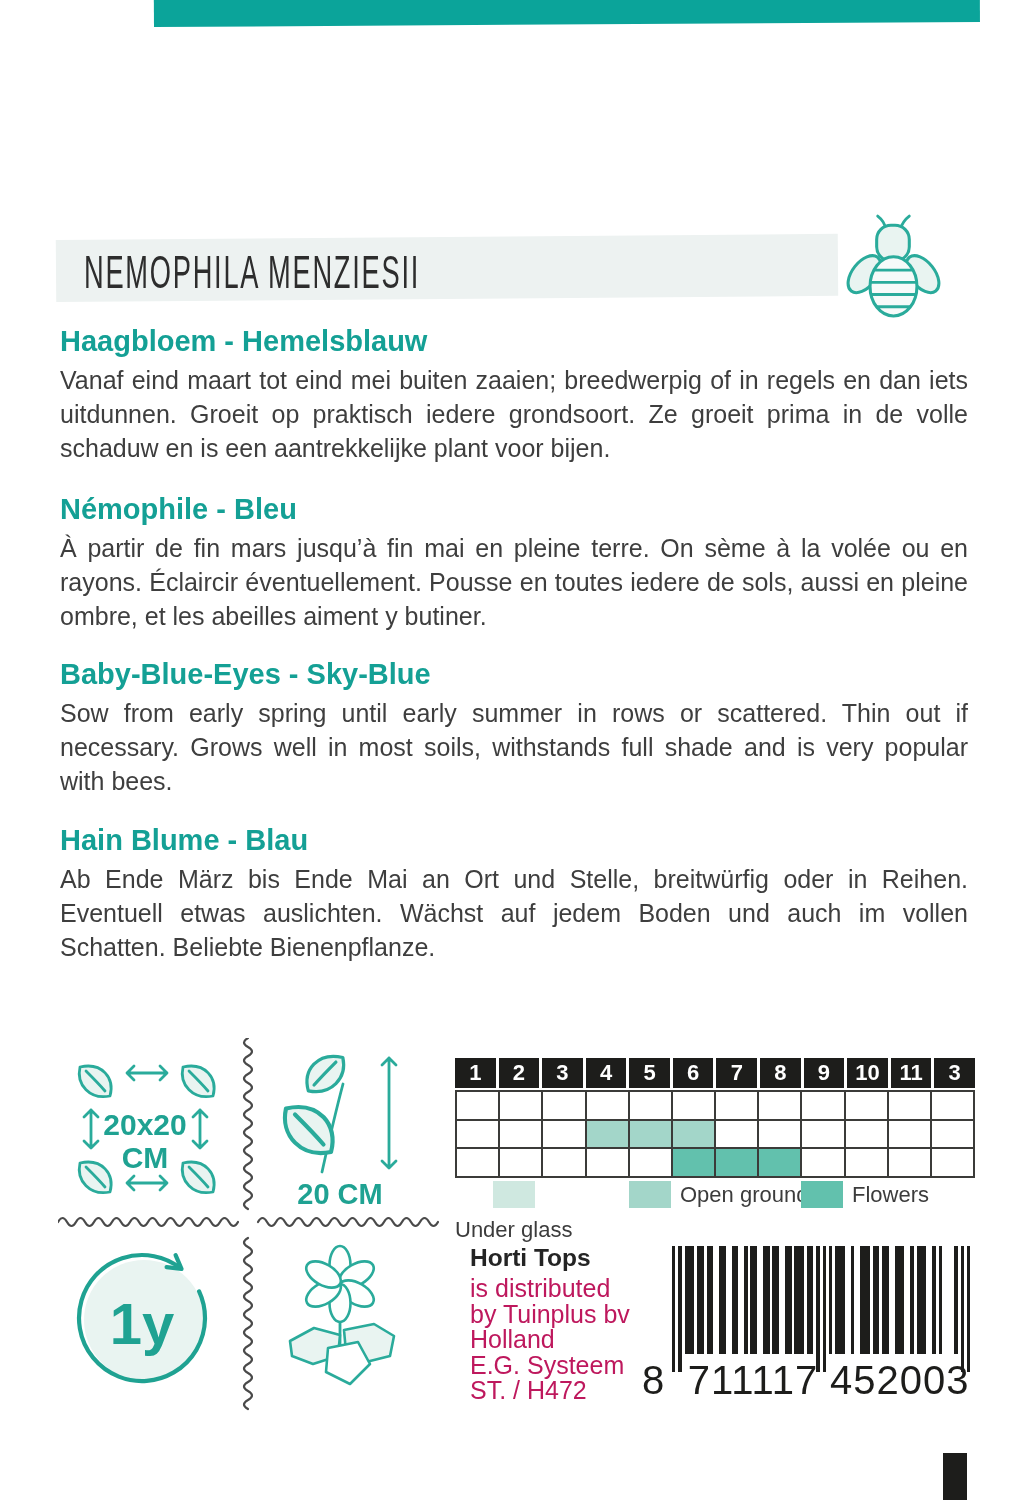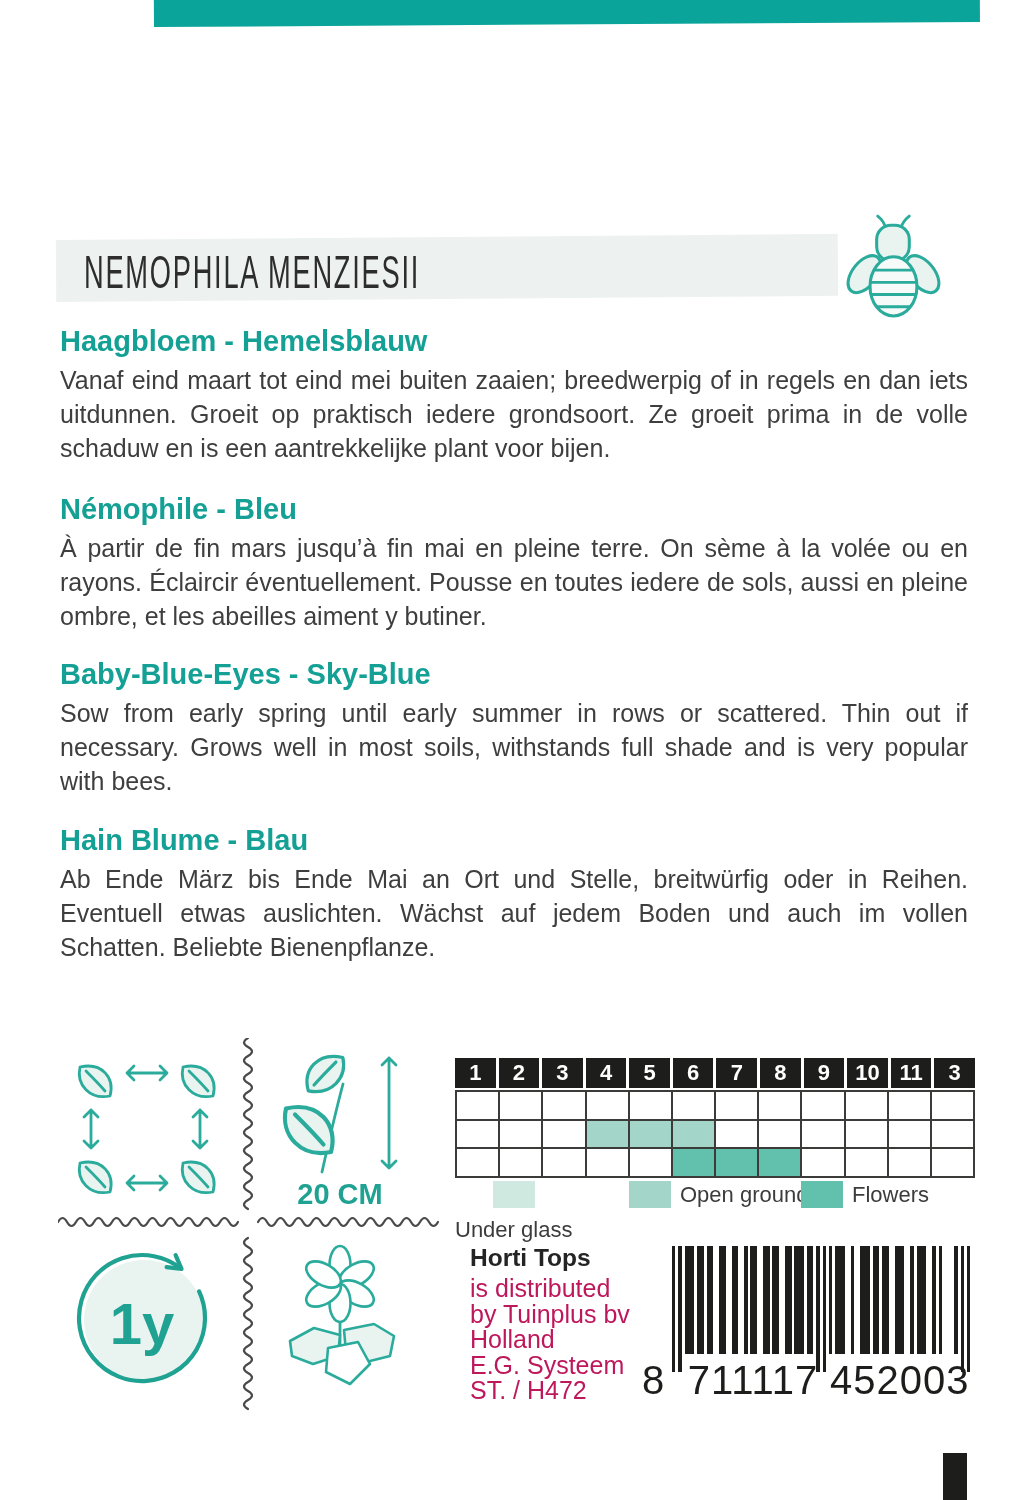--- a/index.html
+++ b/index.html
@@ -112,20 +112,24 @@
   <svg class="abs" style="left:55px;top:1040px;" width="200" height="170" viewBox="0 0 200 170">
     <use href="#leaf" transform="translate(57,24) scale(-1,1)"></use>
     <use href="#leaf" transform="translate(160,24) scale(-1,1)"></use>
     <use href="#leaf" transform="translate(57,120) scale(-1,1)"></use>
     <use href="#leaf" transform="translate(160,120) scale(-1,1)"></use>
     <path class="st" d="M72 33 H112 M79 26 L72 33 L79 40 M105 26 L112 33 L105 40"></path>
     <path class="st" d="M72 143 H112 M79 136 L72 143 L79 150 M105 136 L112 143 L105 150"></path>
     <path class="st" d="M36 70 V108 M29 77 L36 70 L43 77 M29 101 L36 108 L43 101"></path>
     <path class="st" d="M145 70 V108 M138 77 L145 70 L152 77 M138 101 L145 108 L152 101"></path>
   </svg>
+  <div class="abs teal-label spacing-label">
+    <div>20x20</div>
+    <div>CM</div>
+  </div>
 
   <svg class="abs" style="left:270px;top:1048px;" width="140" height="130" viewBox="0 0 140 130">
     <path class="st" d="M52 124 C58 97 65 66 73 36"></path>
     <use href="#leaf" transform="translate(36,6) scale(1.15)"></use>
     <use href="#leaf" transform="translate(64,56) scale(-1.5,1.5)"></use>
     <path class="st" d="M119 10 V120 M112 17 L119 10 L126 17 M112 113 L119 120 L126 113"></path>
   </svg>
   <div class="abs teal-label height-label">20 CM</div>
 
   <svg class="abs" style="left:58px;top:1214px;" width="181" height="14" viewBox="0 0 181 14">

